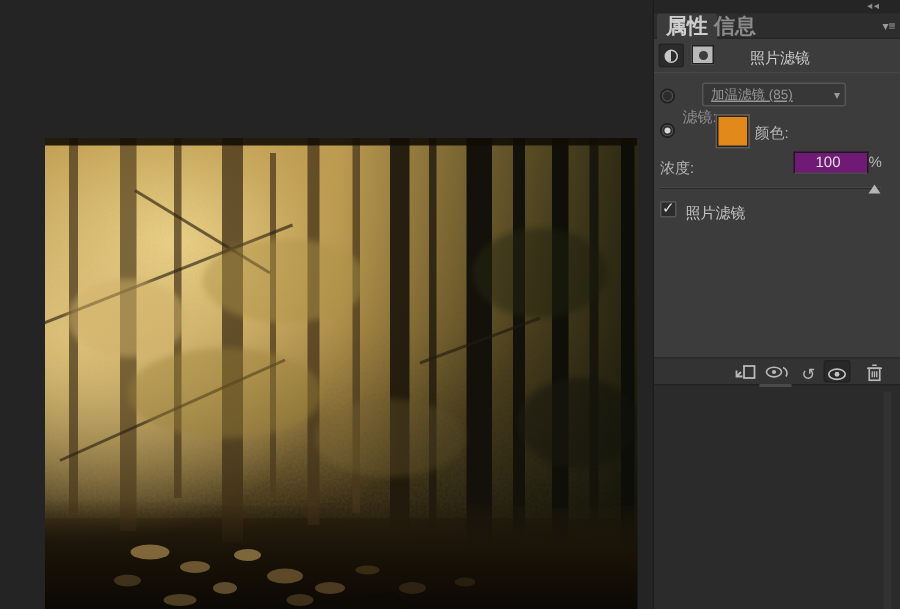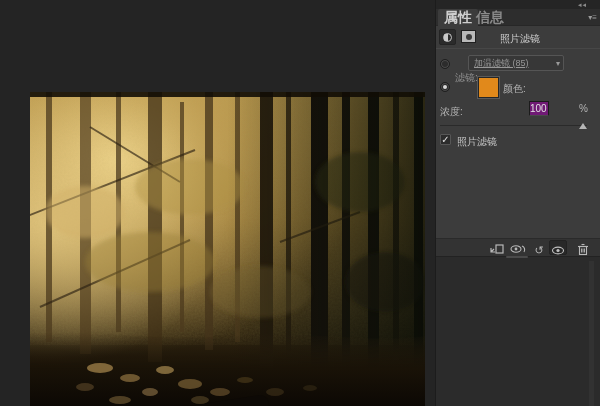--- a/index.html
+++ b/index.html
@@ -42,21 +42,21 @@
   .lbl { position:absolute; font-size:10px; color:#b4b4b4; }
   .lbl.dim { color:#909090;margin-top:12px; }
 
   .dropdown { position:absolute; left:32px; top:-3px; width:96px; height:16px; background:#373737;
               border:1px solid #555555; border-radius:2px; font-size:9px; color:#979797; line-height:15px; padding-left:5px;text-decoration:underline; }
   .dd-arrow { position:absolute; right:3px; top:0; font-size:8px; color:#9a9a9a; line-height:15px; }
 
   .swatch { position:absolute; left:42px; top:-4px; width:21px; height:21px; border:1px solid #262626;
             box-shadow:0 0 0 1px #5a5a5a; }
 
-  .num-input { position:absolute; left:93px; top:-3px; width:20px; height:15px; background:#701a75; border:1px solid #1b1b1b;
+  .num-input { position:absolute; left:93px; top:-3px; width:50px; height:15px; background:#701a75; border:1px solid #1b1b1b;
                border-bottom-color:#4a4a4a; font-size:10px; color:#e2e2e2; text-align:center; padding-right:4px; line-height:14px; }
   .unit { position:absolute; left:143px; top:-1px; font-size:10px; color:#b4b4b4; }
 
   .slider { position:absolute; left:4px; top:0; width:147px; height:10px; }
   .slider .track { position:absolute; left:0; top:3px; width:147px; height:1px; background:#8a8a8a;
                    border-bottom:1px solid #2a2a2a; }
   .slider .thumb { position:absolute; right:0px; top:1px; width:0; height:0;
                    border-left:4px solid transparent; border-right:4px solid transparent; border-bottom:6px solid #b5b5b5; }
 
   .checkbox { position:absolute; left:4px; top:0px; width:11px; height:11px; background:#2c2c2c; border:1px solid #565656;

